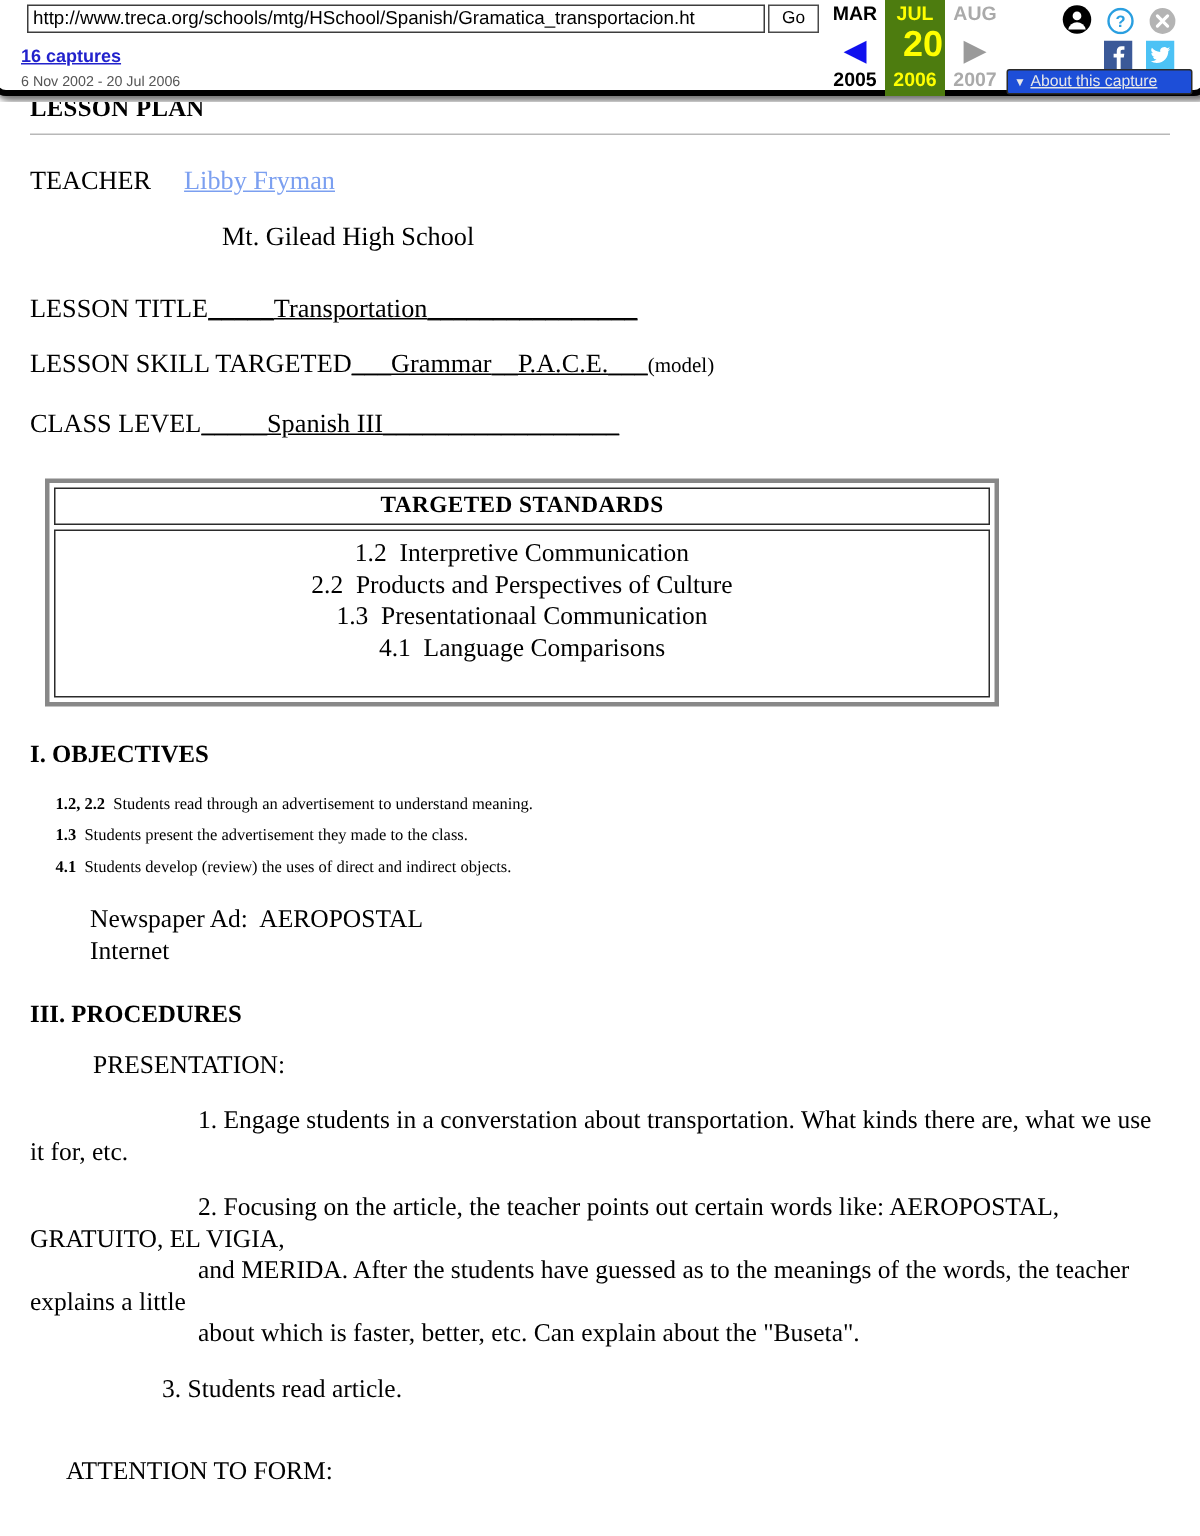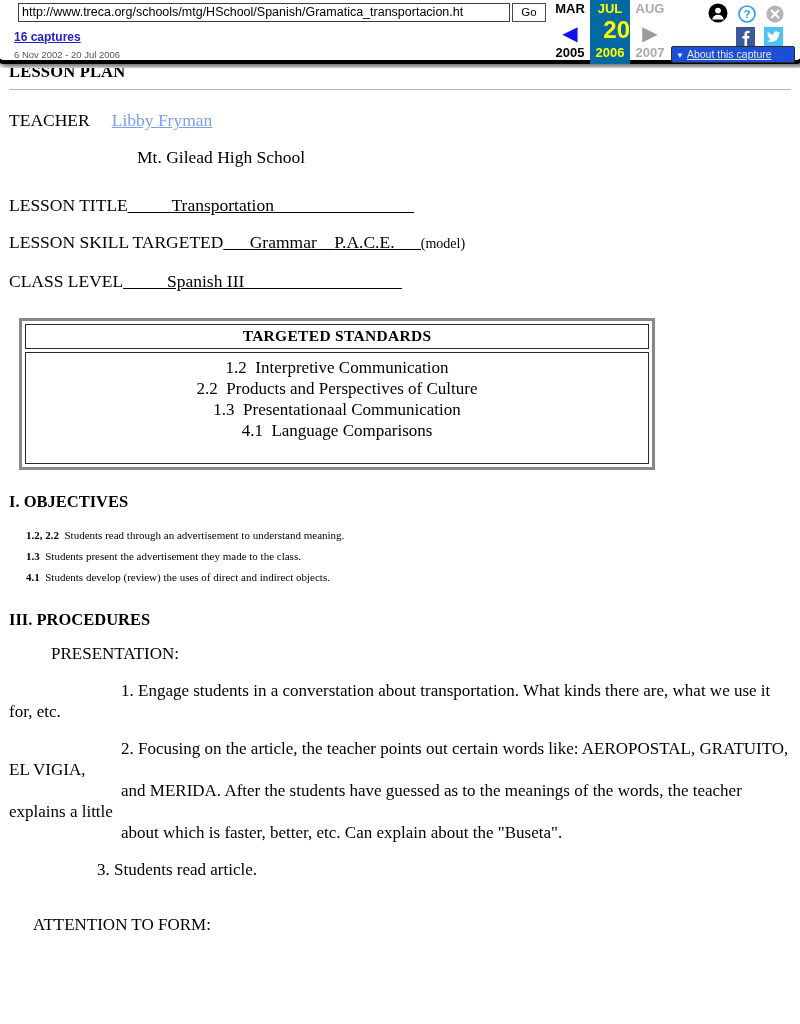--- a/index.html
+++ b/index.html
@@ -79,31 +79,31 @@
     white-space: nowrap;
   }
 
   
   #wm-timeline {
     position: absolute; top: 0px; left: 550px;
     width: 120px; height: 64px;
   }
   .wm-col { position: absolute; top: 0; width: 40px; height: 64px; }
   .wm-col.prev { left: 0; }
-  .wm-col.cur  { left: 40px; background: #0369a1; }
+  .wm-col.cur  { left: 40px; background: #4d7c0f; }
   .wm-col.next { left: 80px; }
   .wm-mon {
     position: absolute; top: 1px; left: 0; width: 100%;
     text-align: center;
     font-family: "Liberation Sans", "DejaVu Sans", sans-serif;
     font-size: 13px; font-weight: bold;
   }
   .wm-day {
-    position: absolute; top: 16px; left: 0; width: 100%;
-    text-align: right;
+    position: absolute; top: 16px; left: 12px; width: 100%;
+    text-align: left;
     font-family: "Liberation Sans", "DejaVu Sans", sans-serif;
     font-size: 24px; font-weight: bold;
     color: #ffff00;
     line-height: 28px;
   }
   .wm-yr {
     position: absolute; top: 45px; left: 0; width: 100%;
     text-align: center;
     font-family: "Liberation Sans", "DejaVu Sans", sans-serif;
     font-size: 13px; font-weight: bold;
@@ -143,21 +143,21 @@
     white-space: nowrap;
   }
   #wm-about .caret { display:inline-block; padding: 0 3px 0 4px; font-size: 8px; }
   #wm-about .lbl { text-decoration: underline; }
 
   
   #page {
     position: absolute;
     top: 0; left: 0;
     width: 800px; height: 1024px;
-    padding: 0 9px;
+    padding: 0 20px;
   }
   h1#lesson-plan {
     margin: 0;
     padding-top: 62px;
     font-family: "Liberation Serif", "DejaVu Serif", serif;
     font-size: 16.5px;
     font-weight: bold;
     letter-spacing: .2px;
     line-height: 20px;
   }
@@ -274,20 +274,24 @@
     </div>
   </div>
 
   <h2 class="sec">I. OBJECTIVES</h2>
   <div id="objectives-list">
     <div class="obj"><b>1.2, 2.2</b><span>  Students read through an advertisement to understand meaning.</span></div>
     <div class="obj"><b>1.3</b><span>  Students present the advertisement they made to the class.</span></div>
     <div class="obj"><b>4.1</b><span>  Students develop (review) the uses of direct and indirect objects.</span></div>
   </div>
 
+  <div id="materials-list">
+    <div class="mat">Newspaper Ad:  AEROPOSTAL</div>
+    <div class="mat">Internet</div>
+  </div>
 
   <h2 class="sec">III.  PROCEDURES</h2>
   <div id="procedures-body">
     <div class="proc indent1">PRESENTATION:</div>
     <div class="proc para"><span style="padding-left:112px"></span><span>1.  Engage students in a converstation about transportation.  What kinds there are, what we use it for, etc.</span></div>
     <div class="proc para"><span style="padding-left:112px"></span><span>2.  Focusing on the article, the teacher points out certain words like: AEROPOSTAL, GRATUITO, EL VIGIA,</span></div>
     <div class="proc"><span style="padding-left:112px"></span><span>and MERIDA.  After the students have guessed as to the meanings of the words, the teacher explains a little</span></div>
     <div class="proc"><span style="padding-left:112px"></span><span>about which is faster, better, etc.  Can explain about the "Buseta".</span></div>
     <div class="proc para"><span style="padding-left:88px"></span><span>3.  Students read article.</span></div>
     <div id="attention">ATTENTION TO FORM:</div>

